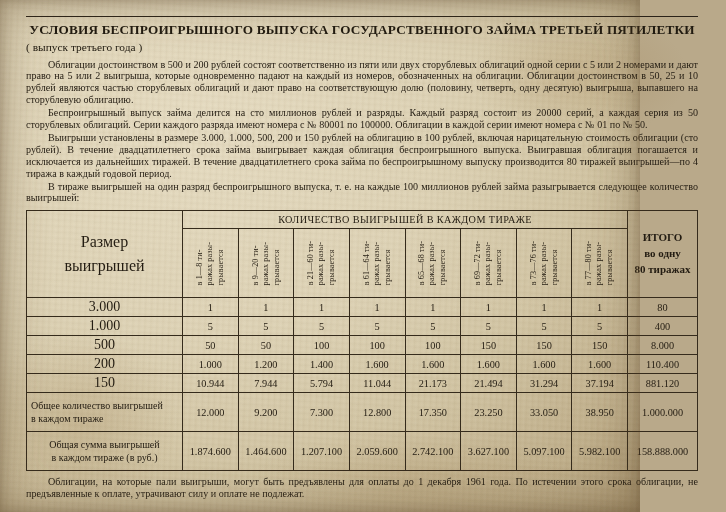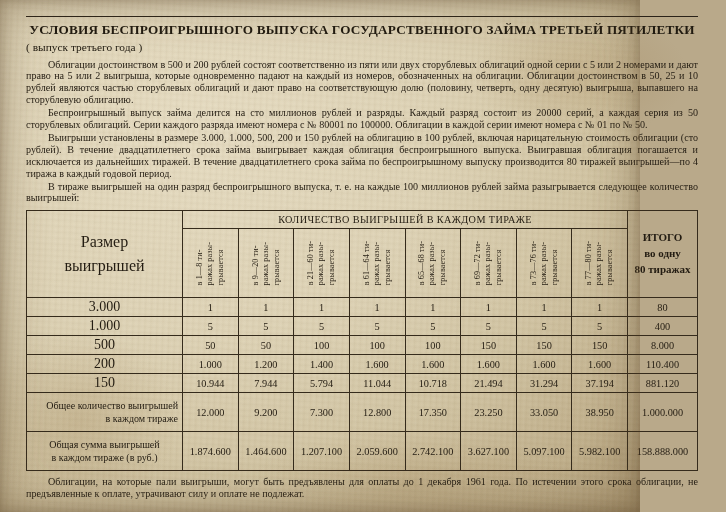--- a/index.html
+++ b/index.html
@@ -126,21 +126,21 @@
     text-align: center;
     font-size: 14px;
     padding: 1px 0 !important;
   }
   .sumrow td {
     font-size: 10.3px;
     font-weight: normal;
     padding: 6px 4px !important;
   }
   .sumrow .lbl {
-    text-align: right;
+    text-align: left;
     line-height: 1.3;
     font-size: 10px;
   }
   .sumrow2 td {
     font-size: 10.3px;
     padding: 6px 4px !important;
   }
   .sumrow2 .lbl {
     line-height: 1.3;
     font-size: 10px;
@@ -271,21 +271,21 @@
         <td class="num">1.600</td>
         <td class="num">1.600</td>
         <td class="num">110.400</td>
       </tr>
       <tr>
         <td class="row-label">150</td>
         <td class="num">10.944</td>
         <td class="num">7.944</td>
         <td class="num">5.794</td>
         <td class="num">11.044</td>
-        <td class="num">10.718</td>
+        <td class="num">21.173</td>
         <td class="num">21.494</td>
         <td class="num">31.294</td>
         <td class="num">37.194</td>
         <td class="num">881.120</td>
       </tr>
 
       <tr class="sumrow">
         <td class="lbl">
           <div>Общее количество выигрышей</div>
           <div>в каждом тираже</div>

